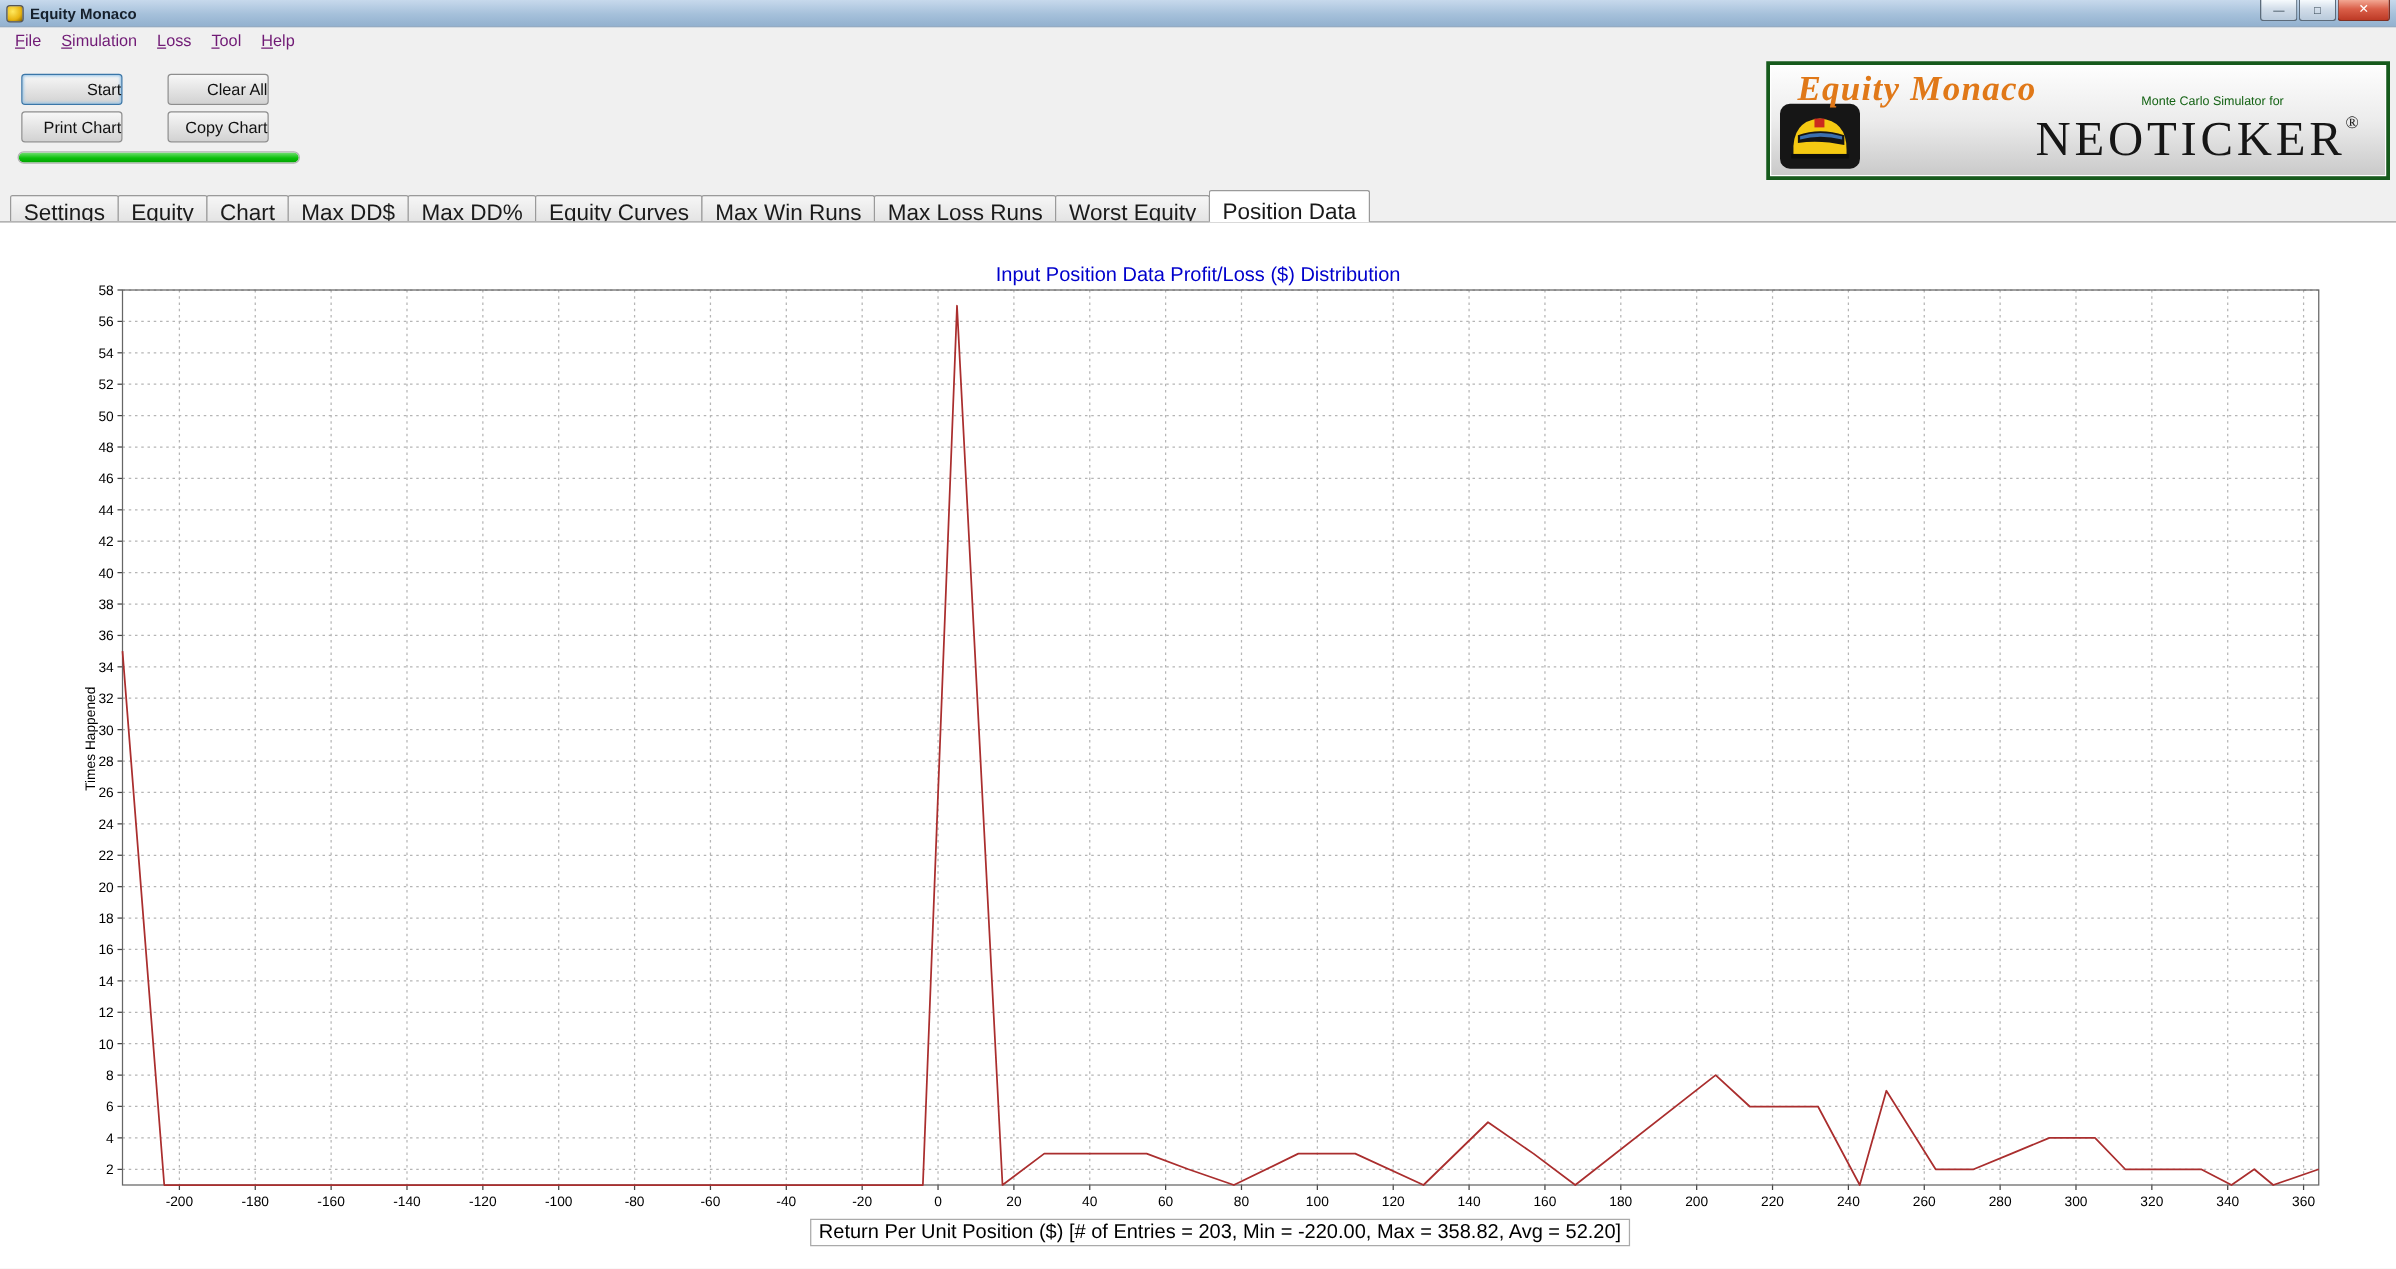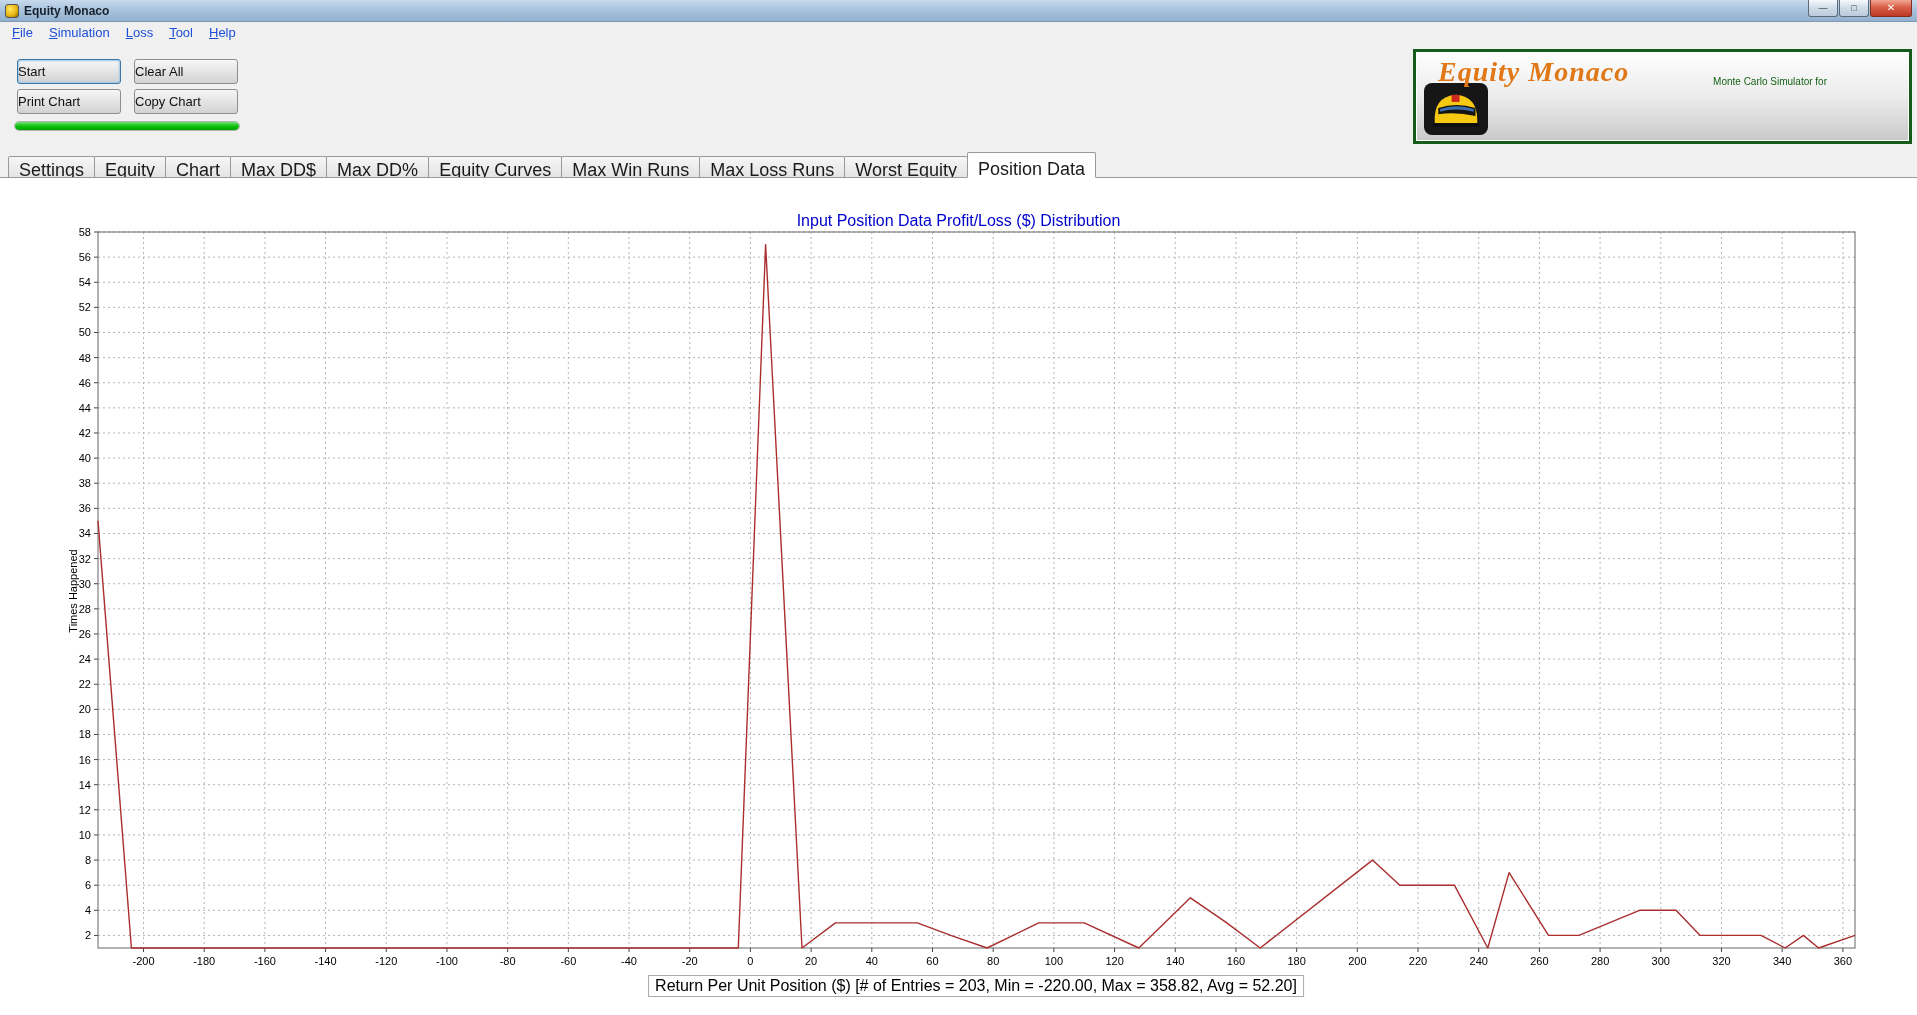--- a/index.html
+++ b/index.html
@@ -16,28 +16,28 @@
   .title-text { margin-left:5px; font-size:12px; font-weight:bold; color:#16202c; }
   .win-controls { position:absolute; right:5px; top:0; }
   .wc { display:inline-block; width:30px; height:17px; margin-left:1px; vertical-align:top;
     border:1px solid #5c6b7a; border-top:none; border-radius:0 0 3px 3px;
     background:linear-gradient(#f6fafd,#d2dde9 45%,#b9cadb); font-size:9px; line-height:16px;
     text-align:center; color:#30414f; cursor:default; }
   .wc.close-button { width:42px; background:linear-gradient(#f2a793,#da5f49 45%,#bd3a26); color:#fff; font-size:10px; border-color:#7e2f22; }
 
   
   .menubar { position:absolute; top:22px; left:0; right:0; height:22px; background:#f0f0f0; padding-left:4px; }
-  .menu-item { display:inline-block; padding:3px 8px 4px; font-size:13px; color:#1d4ed8; cursor:default; }
+  .menu-item { display:inline-block; padding:3px 8px 4px; font-size:13px; color:#701a75; cursor:default; }
   .menu-item::first-letter { text-decoration:underline; }
 
   
   .toolbar { position:absolute; top:44px; left:0; right:0; height:109px; background:#f0f0f0; }
-  .btn { position:absolute; width:104px; height:25px; font-family:inherit; font-size:13px; color:#111;
+  .btn { position:absolute; width:81px; height:25px; font-family:inherit; font-size:13px; color:#111;
     background:linear-gradient(#f7f7f7,#e5e5e5 48%,#d2d2d2); border:1px solid #8e8e8e; border-radius:3px;
-    text-align:left; cursor:default; }
+    text-align:right; cursor:default; }
   .btn-default { border:1px solid #3a76a8; box-shadow:inset 0 0 2px 1px #9cc7e8; }
   .progress { position:absolute; left:14px; top:77px; width:226px; height:10px; background:#e8e8e8;
     border:1px solid #b2b2b2; border-radius:5px; overflow:hidden; }
   .progress-fill { height:100%; border-radius:5px; background:linear-gradient(#72e072,#0cc00c 55%,#00a400); }
 
   
   .banner { position:absolute; left:1413px; top:5px; width:499px; height:95px;
     border:3px solid #165a1c; background:linear-gradient(#fefefe,#ececec 50%,#c9c9c9);
     box-shadow:inset 0 0 0 1px #ffffff; }
   .banner-product { position:absolute; left:22px; top:4px; font-family:"Liberation Serif","DejaVu Serif",serif;
@@ -93,20 +93,21 @@
         <svg viewBox="0 0 64 52" width="58" height="46" style="position:absolute;left:3px;top:3px;">
           <path d="M8 42 Q6 12 32 10 Q56 12 56 38 L56 42 Z" fill="#f5c912"></path>
           <path d="M12 25 Q32 18 54 25 L54 34 Q32 29 12 32 Z" fill="#141414"></path>
           <path d="M14 26 Q32 20 52 26 L52 29 Q32 24 14 29 Z" fill="#3c6fae"></path>
           <rect x="27" y="10" width="9" height="8" fill="#cc2a1e"></rect>
           <rect x="6" y="42" width="52" height="4" fill="#0d0d0d"></rect>
         </svg>
       </div>
       <div class="banner-product">Equity Monaco</div>
       <div class="banner-tagline">Monte Carlo Simulator for</div>
+      <div class="banner-brand"><span>NEOTICKER</span><span class="banner-reg">®</span></div>
     </div>
   </div>
 
   <div class="tabs" id="tabs"><span class="tab">Settings</span><span class="tab">Equity</span><span class="tab">Chart</span><span class="tab">Max DD$</span><span class="tab">Max DD%</span><span class="tab">Equity Curves</span><span class="tab">Max Win Runs</span><span class="tab">Max Loss Runs</span><span class="tab">Worst Equity</span><span class="tab active">Position Data</span></div>
 
   <div class="page">
     <div class="chart-title">Input Position Data Profit/Loss ($) Distribution</div>
     <svg id="plot-svg" width="1917" height="838" viewBox="0 0 1917 838">
         <rect x="98" y="54" width="1757" height="716" fill="#ffffff"></rect>
         <line x1="143.5181347150259" y1="54" x2="143.5181347150259" y2="770" stroke="#b5b5b5" stroke-width="1" stroke-dasharray="2 3"></line>

